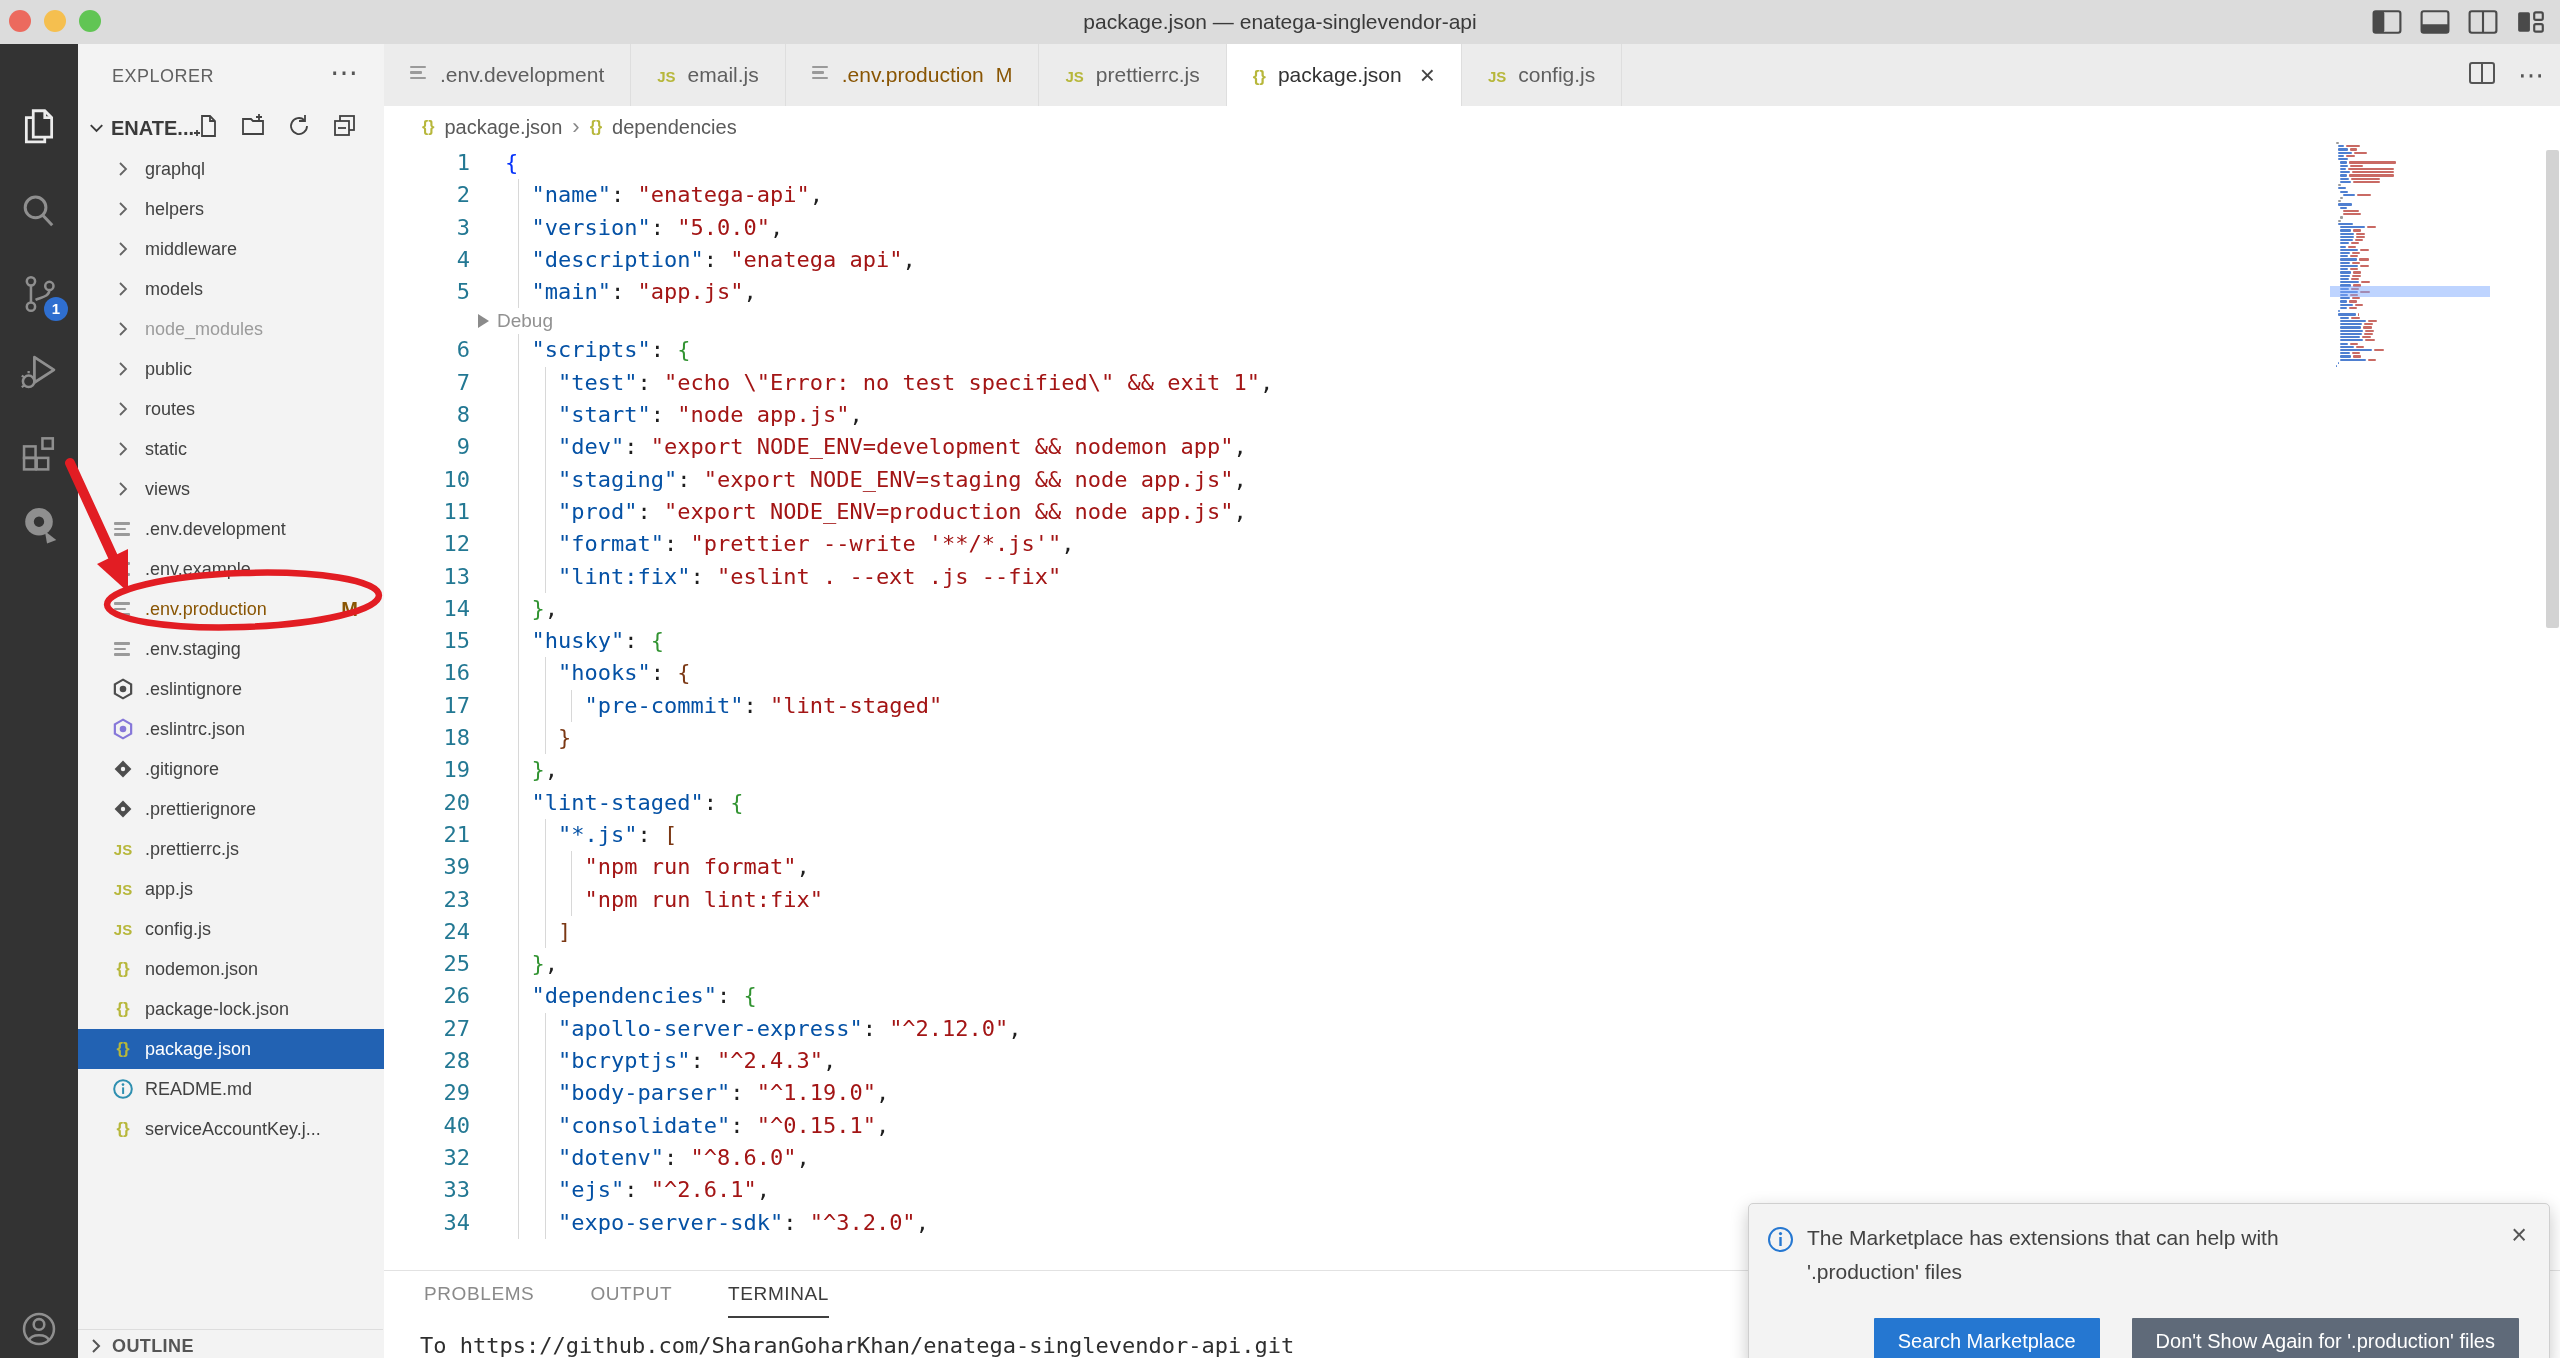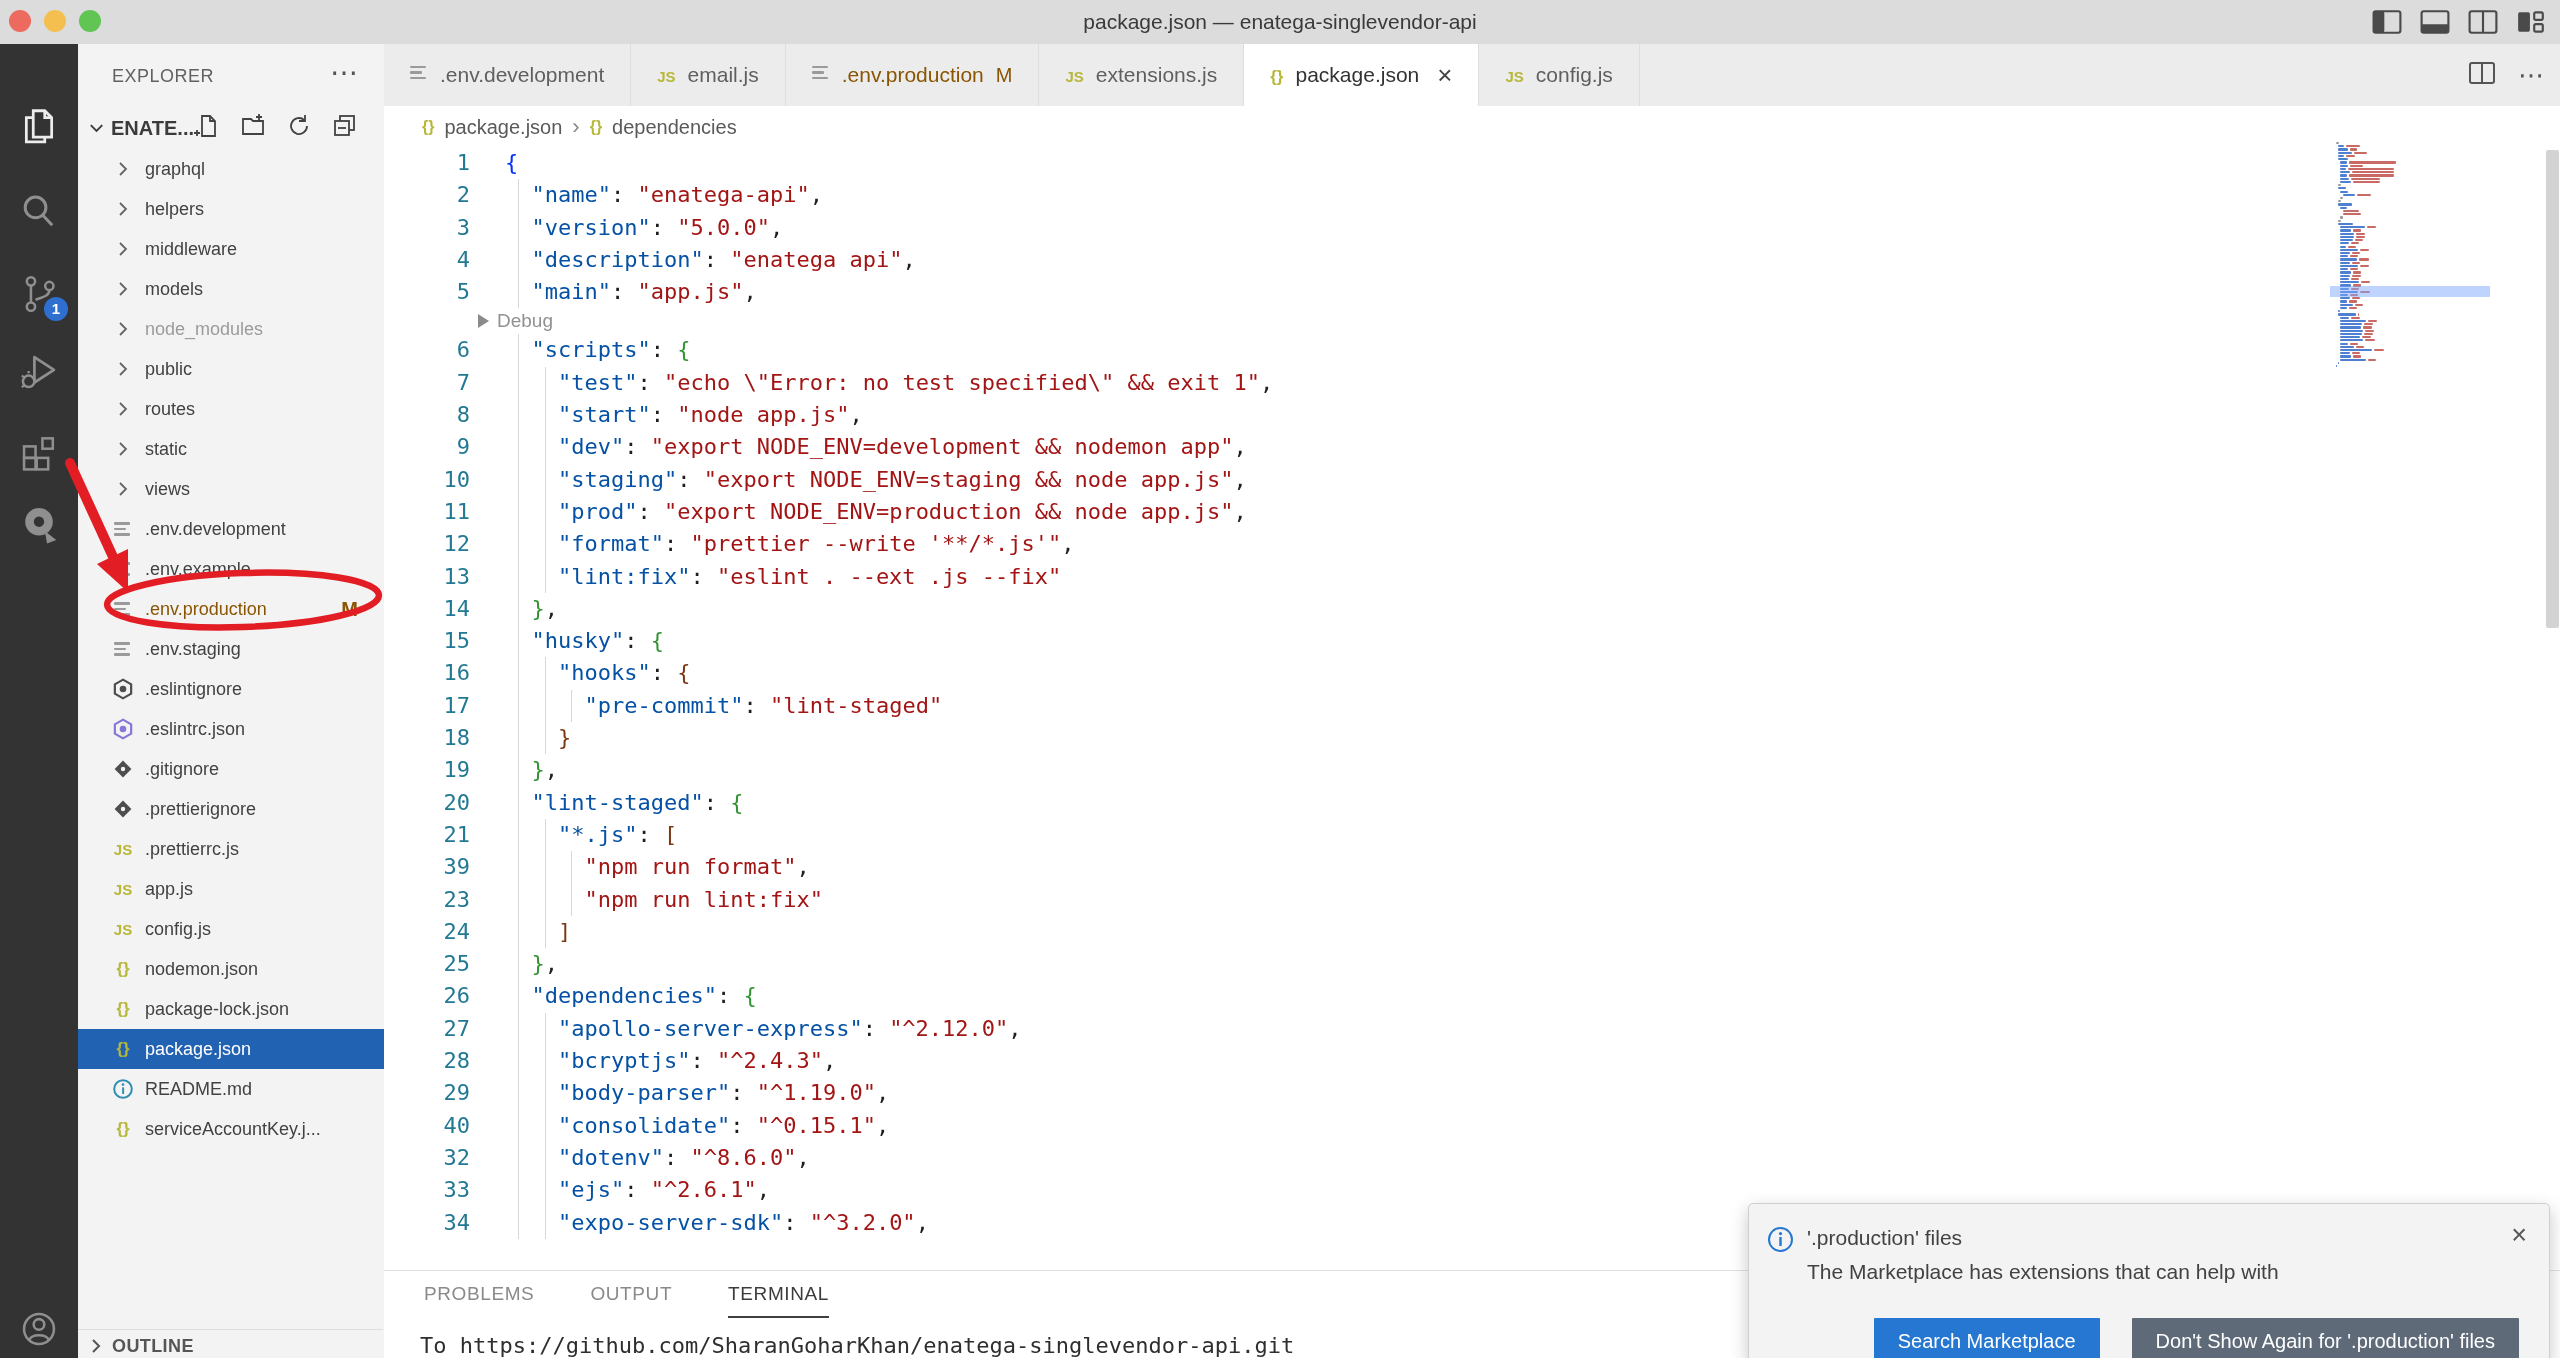--- a/index.html
+++ b/index.html
@@ -414,21 +414,21 @@
         <span><span class="ficon">JS</span></span>
         <span>email.js</span>
       </div>
       <div class="tab">
         <span><span class="envic"><i></i><i></i><i></i></span></span>
         <span class="mlab">.env.production</span>
         <span class="mbadge">M</span>
       </div>
       <div class="tab">
         <span><span class="ficon">JS</span></span>
-        <span>extensions.js</span>
+        <span>prettierrc.js</span>
       </div>
       <div class="tab active">
         <span><span class="ficon json">{}</span></span>
         <span>package.json</span>
         <span class="tclose">×</span>
       </div>
       <div class="tab">
         <span><span class="ficon">JS</span></span>
         <span>config.js</span>
       </div>
@@ -992,22 +992,22 @@
     <div class="termline">To https://github.com/SharanGoharKhan/enatega-singlevendor-api.git</div>
   </div>
 
   <div class="notif">
     <span class="ninfo"><svg viewBox="0 0 27 27">
           <circle cx="13.5" cy="13.5" r="11.5" fill="none" stroke="#2577d1" stroke-width="2"></circle>
           <rect x="12.3" y="11" width="2.4" height="9" fill="#2577d1"></rect>
           <circle cx="13.5" cy="7.6" r="1.6" fill="#2577d1"></circle>
         </svg></span>
     <div class="ntext">
+      <div>The Marketplace has extensions that can help with</div>
       <div>'.production' files</div>
-      <div>The Marketplace has extensions that can help with</div>
     </div>
     <span class="nclose">×</span>
     <div class="nbtns">
       <div class="nbtn primary">Search Marketplace</div>
       <div class="nbtn secondary">Don't Show Again for '.production' files</div>
     </div>
   </div>
 
   <svg class="anno" viewBox="0 0 2560 1358">
     <line x1="70" y1="463" x2="114" y2="559" stroke="#e21d23" stroke-width="10" stroke-linecap="round"></line>

